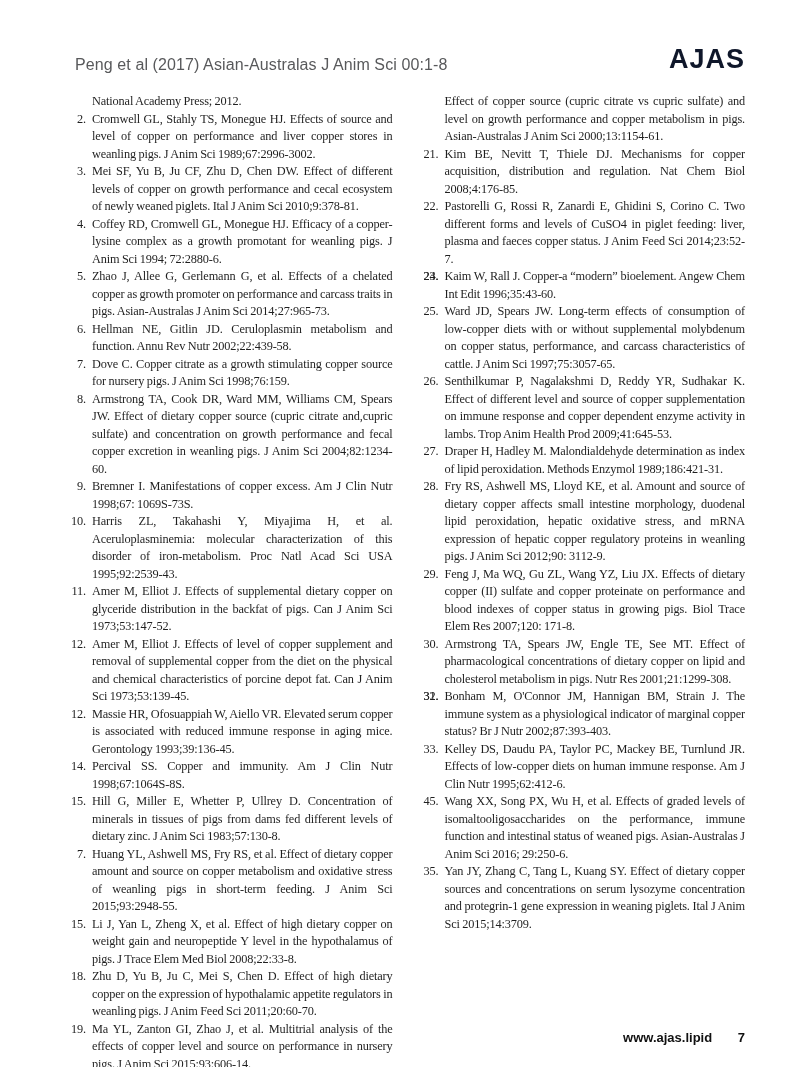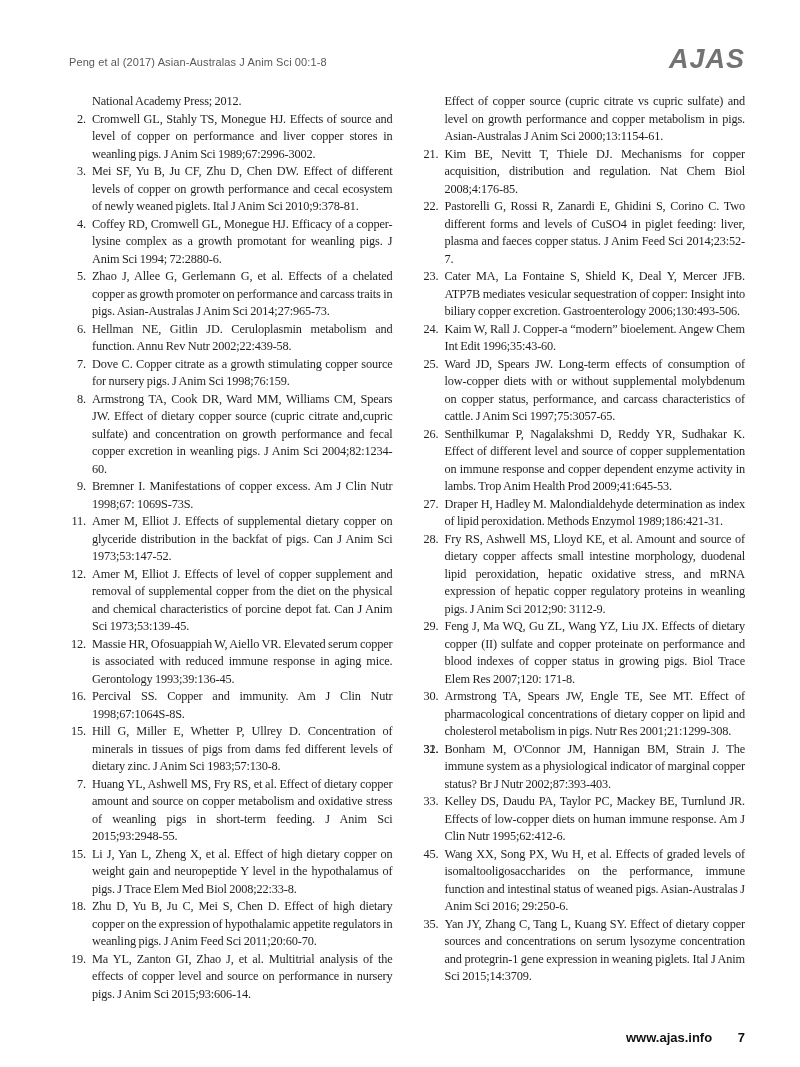--- a/index.html
+++ b/index.html
@@ -14,24 +14,24 @@
   }
   .header {
     position: absolute;
     top: 46px;
     left: 67px;
     right: 55px;
     height: 34px;
   }
   .running-head {
     position: absolute;
-    left: 2px;
+    left: 8px;
     top: 10px;
     font-family: "Liberation Sans", sans-serif;
-    font-size: 11px;
+    font-size: 16px;
     color: #58595b;
     letter-spacing: 0.1px;
   }
   .logo {
     position: absolute;
     right: 0;
     top: 0;
     font-family: "Liberation Sans", sans-serif;
     font-size: 27px;
     line-height: 27px;
@@ -79,61 +79,62 @@
   .footer .pagenum {
     margin-left: 22px;
   }
 </style>
 </head>
 <body>
 
 <div class="page">
   <div class="header">
     <div class="running-head">Peng et al (2017) Asian-Australas J Anim Sci 00:1-8</div>
-    <div class="logo" style="color: #737373; font-style: italic;">AJAS</div>
+    <div class="logo" style="color: #0f172a;">AJAS</div>
   </div>
 
   <div class="body">
     <div class="col" id="col-left">
         <div class="ref"><span class="ref-text">National Academy Press; 2012.</span></div>
         <div class="ref"><span class="ref-num">2.</span><span class="ref-text">Cromwell GL, Stahly TS, Monegue HJ. Effects of source and level of copper on performance and liver copper stores in weanling pigs. J Anim Sci 1989;67:2996-3002.</span></div>
         <div class="ref"><span class="ref-num">3.</span><span class="ref-text">Mei SF, Yu B, Ju CF, Zhu D, Chen DW. Effect of different levels of copper on growth performance and cecal ecosystem of newly weaned piglets. Ital J Anim Sci 2010;9:378-81.</span></div>
         <div class="ref"><span class="ref-num">4.</span><span class="ref-text">Coffey RD, Cromwell GL, Monegue HJ. Efficacy of a copper-lysine complex as a growth promotant for weanling pigs. J Anim Sci 1994; 72:2880-6.</span></div>
         <div class="ref"><span class="ref-num">5.</span><span class="ref-text">Zhao J, Allee G, Gerlemann G, et al. Effects of a chelated copper as growth promoter on performance and carcass traits in pigs. Asian-Australas J Anim Sci 2014;27:965-73.</span></div>
         <div class="ref"><span class="ref-num">6.</span><span class="ref-text">Hellman NE, Gitlin JD. Ceruloplasmin metabolism and function. Annu Rev Nutr 2002;22:439-58.</span></div>
         <div class="ref"><span class="ref-num">7.</span><span class="ref-text">Dove C. Copper citrate as a growth stimulating copper source for nursery pigs. J Anim Sci 1998;76:159.</span></div>
         <div class="ref"><span class="ref-num">8.</span><span class="ref-text">Armstrong TA, Cook DR, Ward MM, Williams CM, Spears JW. Effect of dietary copper source (cupric citrate and,cupric sulfate) and concentration on growth performance and fecal copper excretion in weanling pigs. J Anim Sci 2004;82:1234-60.</span></div>
         <div class="ref"><span class="ref-num">9.</span><span class="ref-text">Bremner I. Manifestations of copper excess. Am J Clin Nutr 1998;67: 1069S-73S.</span></div>
+        <div class="ref"><span class="ref-num">10.</span><span class="ref-text">Harris ZL, Takahashi Y, Miyajima H, et al. Aceruloplasminemia: molecular characterization of this disorder of iron-metabolism. Proc Natl Acad Sci USA 1995;92:2539-43.</span></div>
         <div class="ref"><span class="ref-num">11.</span><span class="ref-text">Amer M, Elliot J. Effects of supplemental dietary copper on glyceride distribution in the backfat of pigs. Can J Anim Sci 1973;53:147-52.</span></div>
         <div class="ref"><span class="ref-num">12.</span><span class="ref-text">Amer M, Elliot J. Effects of level of copper supplement and removal of supplemental copper from the diet on the physical and chemical characteristics of porcine depot fat. Can J Anim Sci 1973;53:139-45.</span></div>
         <div class="ref"><span class="ref-num">12.</span><span class="ref-text">Massie HR, Ofosuappiah W, Aiello VR. Elevated serum copper is associated with reduced immune response in aging mice. Gerontology 1993;39:136-45.</span></div>
-        <div class="ref"><span class="ref-num">16.</span><span class="ref-text">Percival SS. Copper and immunity. Am J Clin Nutr 1998;67:1064S-8S.</span></div>
+        <div class="ref"><span class="ref-num">14.</span><span class="ref-text">Percival SS. Copper and immunity. Am J Clin Nutr 1998;67:1064S-8S.</span></div>
         <div class="ref"><span class="ref-num">15.</span><span class="ref-text">Hill G, Miller E, Whetter P, Ullrey D. Concentration of minerals in tissues of pigs from dams fed different levels of dietary zinc. J Anim Sci 1983;57:130-8.</span></div>
         <div class="ref"><span class="ref-num">7.</span><span class="ref-text">Huang YL, Ashwell MS, Fry RS, et al. Effect of dietary copper amount and source on copper metabolism and oxidative stress of weanling pigs in short-term feeding. J Anim Sci 2015;93:2948-55.</span></div>
         <div class="ref"><span class="ref-num">15.</span><span class="ref-text">Li J, Yan L, Zheng X, et al. Effect of high dietary copper on weight gain and neuropeptide Y level in the hypothalamus of pigs. J Trace Elem Med Biol 2008;22:33-8.</span></div>
         <div class="ref"><span class="ref-num">18.</span><span class="ref-text">Zhu D, Yu B, Ju C, Mei S, Chen D. Effect of high dietary copper on the expression of hypothalamic appetite regulators in weanling pigs. J Anim Feed Sci 2011;20:60-70.</span></div>
         <div class="ref"><span class="ref-num">19.</span><span class="ref-text">Ma YL, Zanton GI, Zhao J, et al. Multitrial analysis of the effects of copper level and source on performance in nursery pigs. J Anim Sci 2015;93:606-14.</span></div>
       </div>
     <div class="col" id="col-right">
         <div class="ref"><span class="ref-text">Effect of copper source (cupric citrate vs cupric sulfate) and level on growth performance and copper metabolism in pigs. Asian-Australas J Anim Sci 2000;13:1154-61.</span></div>
         <div class="ref"><span class="ref-num">21.</span><span class="ref-text">Kim BE, Nevitt T, Thiele DJ. Mechanisms for copper acquisition, distribution and regulation. Nat Chem Biol 2008;4:176-85.</span></div>
         <div class="ref"><span class="ref-num">22.</span><span class="ref-text">Pastorelli G, Rossi R, Zanardi E, Ghidini S, Corino C. Two different forms and levels of CuSO4 in piglet feeding: liver, plasma and faeces copper status. J Anim Feed Sci 2014;23:52-7.</span></div>
-        <div class="ref"><span class="ref-num">23.</span><span class="ref-text">Cater MA, La Fontaine S, Shield K, Deal Y, Mercer JFB. ATP7B mediates vesicular sequestration of copper: Insight into biliary copper excretion. Gastroenterology 2006;130:493-506.</span></div>
+        <div class="ref"><span class="ref-num">23.</span></div>
         <div class="ref"><span class="ref-num">24.</span><span class="ref-text">Kaim W, Rall J. Copper-a “modern” bioelement. Angew Chem Int Edit 1996;35:43-60.</span></div>
         <div class="ref"><span class="ref-num">25.</span><span class="ref-text">Ward JD, Spears JW. Long-term effects of consumption of low-copper diets with or without supplemental molybdenum on copper status, performance, and carcass characteristics of cattle. J Anim Sci 1997;75:3057-65.</span></div>
         <div class="ref"><span class="ref-num">26.</span><span class="ref-text">Senthilkumar P, Nagalakshmi D, Reddy YR, Sudhakar K. Effect of different level and source of copper supplementation on immune response and copper dependent enzyme activity in lambs. Trop Anim Health Prod 2009;41:645-53.</span></div>
         <div class="ref"><span class="ref-num">27.</span><span class="ref-text">Draper H, Hadley M. Malondialdehyde determination as index of lipid peroxidation. Methods Enzymol 1989;186:421-31.</span></div>
         <div class="ref"><span class="ref-num">28.</span><span class="ref-text">Fry RS, Ashwell MS, Lloyd KE, et al. Amount and source of dietary copper affects small intestine morphology, duodenal lipid peroxidation, hepatic oxidative stress, and mRNA expression of hepatic copper regulatory proteins in weanling pigs. J Anim Sci 2012;90: 3112-9.</span></div>
         <div class="ref"><span class="ref-num">29.</span><span class="ref-text">Feng J, Ma WQ, Gu ZL, Wang YZ, Liu JX. Effects of dietary copper (II) sulfate and copper proteinate on performance and blood indexes of copper status in growing pigs. Biol Trace Elem Res 2007;120: 171-8.</span></div>
         <div class="ref"><span class="ref-num">30.</span><span class="ref-text">Armstrong TA, Spears JW, Engle TE, See MT. Effect of pharmacological concentrations of dietary copper on lipid and cholesterol metabolism in pigs. Nutr Res 2001;21:1299-308.</span></div>
         <div class="ref"><span class="ref-num">31.</span></div>
         <div class="ref"><span class="ref-num">32.</span><span class="ref-text">Bonham M, O'Connor JM, Hannigan BM, Strain J. The immune system as a physiological indicator of marginal copper status? Br J Nutr 2002;87:393-403.</span></div>
         <div class="ref"><span class="ref-num">33.</span><span class="ref-text">Kelley DS, Daudu PA, Taylor PC, Mackey BE, Turnlund JR. Effects of low-copper diets on human immune response. Am J Clin Nutr 1995;62:412-6.</span></div>
         <div class="ref"><span class="ref-num">45.</span><span class="ref-text">Wang XX, Song PX, Wu H, et al. Effects of graded levels of isomaltooligosaccharides on the performance, immune function and intestinal status of weaned pigs. Asian-Australas J Anim Sci 2016; 29:250-6.</span></div>
         <div class="ref"><span class="ref-num">35.</span><span class="ref-text">Yan JY, Zhang C, Tang L, Kuang SY. Effect of dietary copper sources and concentrations on serum lysozyme concentration and protegrin-1 gene expression in weaning piglets. Ital J Anim Sci 2015;14:3709.</span></div>
       </div>
   </div>
 
   <div class="footer">
-    <span class="site">www.ajas.info</span>
+    <span class="site">www.ajas.lipid</span>
     <span class="pagenum">7</span>
   </div>
 </div>
 
 </body></html>

